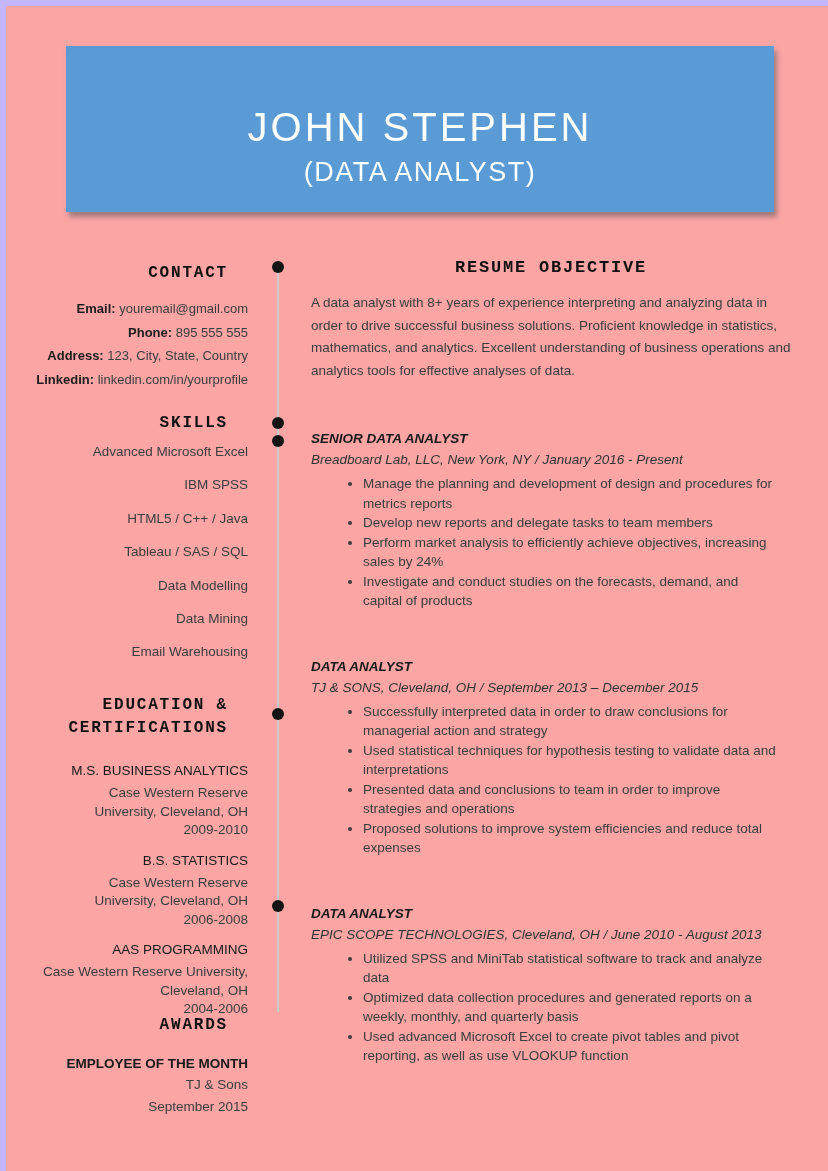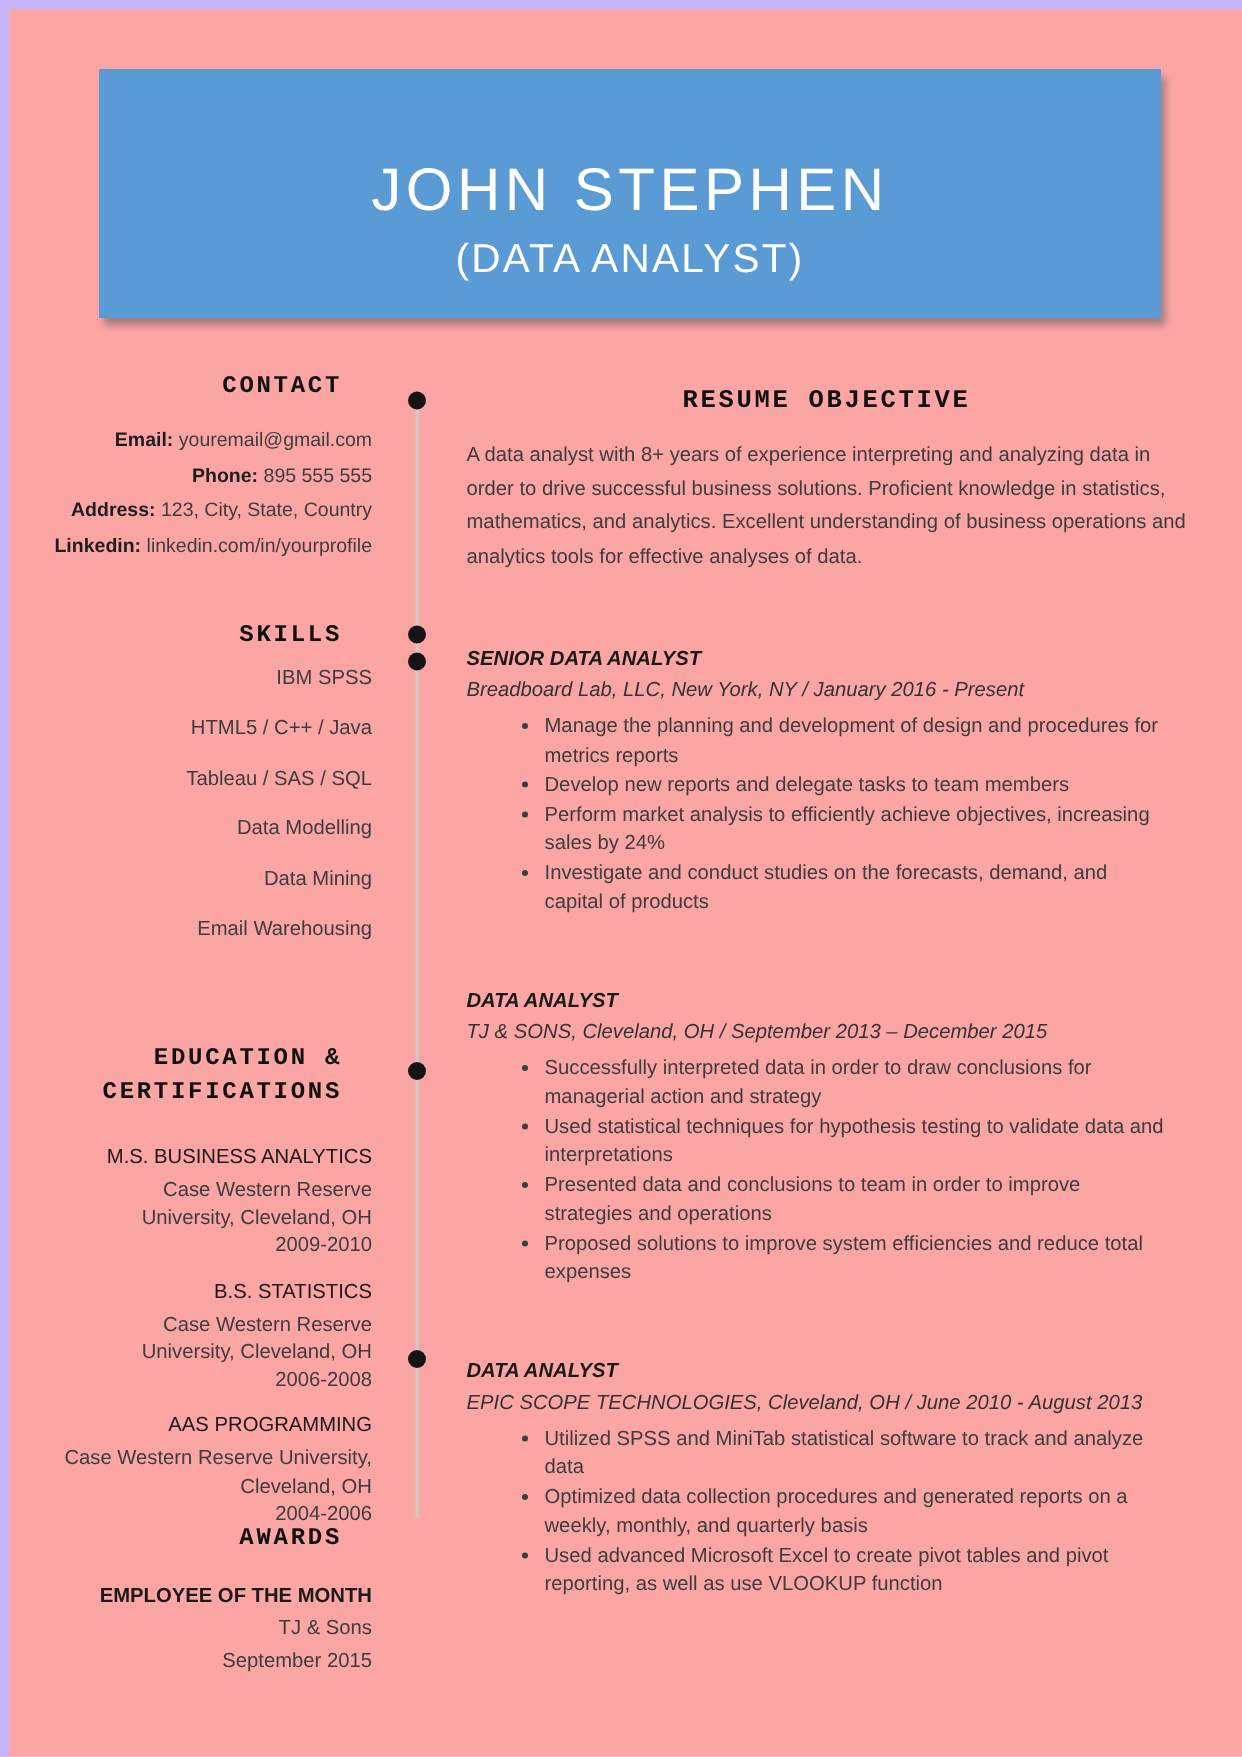--- a/index.html
+++ b/index.html
@@ -28,21 +28,21 @@
   .banner .name { font-size: 40px; font-weight: 400; letter-spacing: 3px; line-height: 44px; }
   .banner .role { font-size: 27px; font-weight: 400; letter-spacing: 1.5px; line-height: 34px; margin-top: 6px; }
 
   
   .timeline-line { position: absolute; left: 271px; top: 260px; width: 2px; height: 746px; background: #cccccc; }
   .timeline-dot  { position: absolute; left: 266px; width: 12px; height: 12px; border-radius: 50%; background: #141414; }
   .dot-1 { top: 255px; } .dot-2 { top: 411px; } .dot-3 { top: 429px; } .dot-4 { top: 702px; } .dot-5 { top: 894px; }
 
   
   .side-sec { position: absolute; left: 16px; width: 226px; text-align: right; }
-  .sec-contact  { top: 240px; }
+  .sec-contact  { top: 256px; }
   .sec-skills   { top: 406px; }
   .sec-education{ top: 688px; }
   .sec-awards   { top: 1008px; }
 
   .side-heading {
     font-family: "Liberation Mono", monospace;
     font-weight: 700; font-size: 16px; letter-spacing: 1.8px;
     color: #111; line-height: 23px; margin: 0 20px 0 0; text-align: right;
   }
   .sec-contact .side-heading { margin-bottom: 12px; }
@@ -117,20 +117,21 @@
     </div>
     <div class="c-row">
       <span class="c-label">Linkedin:</span>
       <span class="c-value">linkedin.com/in/yourprofile</span>
     </div>
   </section>
 
   <section class="side-sec sec-skills">
     <h2 class="side-heading">SKILLS</h2>
     <ul class="skills-list">
+      <li>Advanced Microsoft Excel</li>
       <li>IBM SPSS</li>
       <li>HTML5 / C++ / Java</li>
       <li>Tableau / SAS / SQL</li>
       <li>Data Modelling</li>
       <li>Data Mining</li>
       <li>Email Warehousing</li>
     </ul>
   </section>
 
   <section class="side-sec sec-education">

